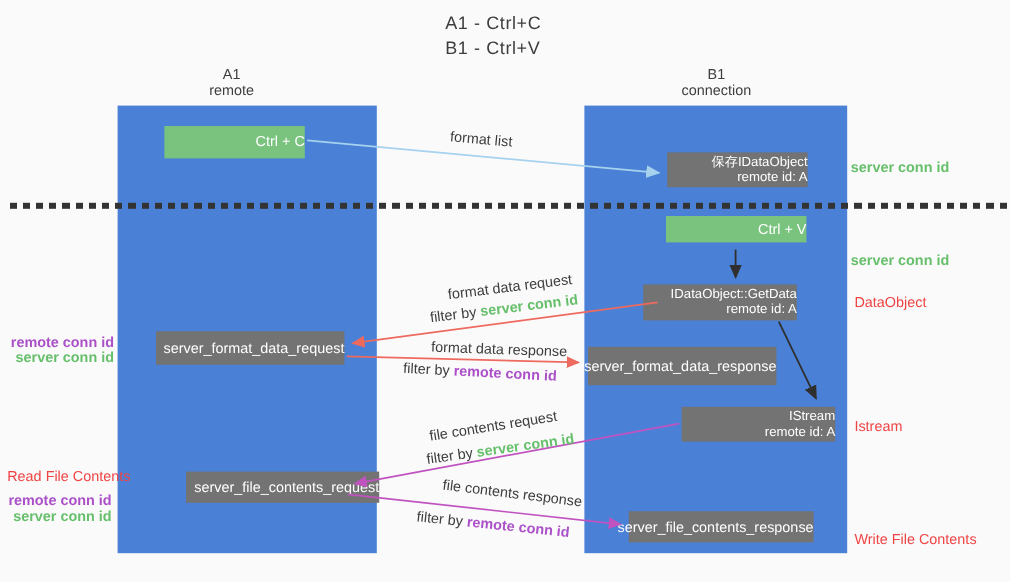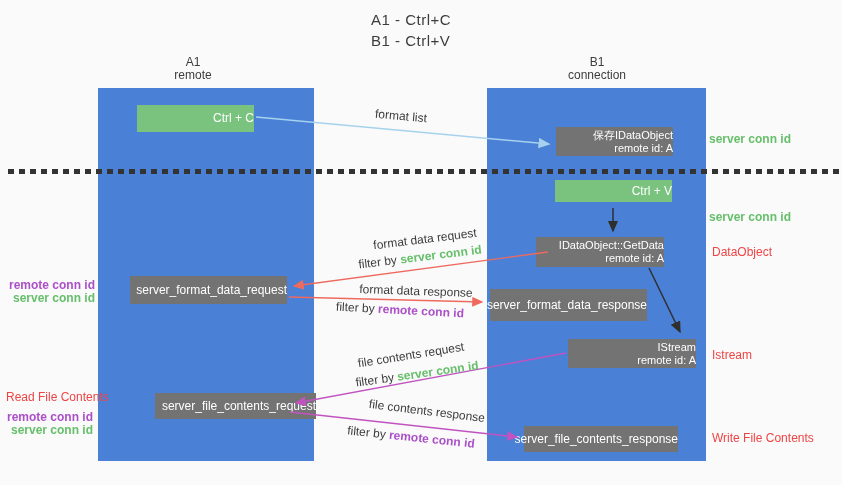--- a/index.html
+++ b/index.html
@@ -132,21 +132,21 @@
 
   <div class="abs flow-label centered" style="left:427px;top:411px;transform:translate(-50%,-50%) rotate(7deg);">file contents response</div>
   <div class="abs flow-label centered" style="left:411px;top:437px;transform:translate(-50%,-50%) rotate(6deg);">
     <span>filter by </span><span class="purple-b">remote conn id</span>
   </div>
 
   <div class="abs side-accent green-b" style="left:709px;top:133px;">server conn id</div>
   <div class="abs side-accent green-b" style="left:709px;top:211px;">server conn id</div>
   <div class="abs side-label" style="left:712px;top:245px;">DataObject</div>
   <div class="abs side-label" style="left:712px;top:348px;">Istream</div>
-  <div class="abs side-label" style="left:712px;top:431px;text-align:center;">Write File Contents</div>
+  <div class="abs side-label" style="left:712px;top:442px;text-align:center;">Write File Contents</div>
 
   <div class="abs right-align" style="left:0;width:95px;top:279px;">
     <div class="side-accent purple-b">remote conn id</div>
     <div class="side-accent green-b">server conn id</div>
   </div>
   <div class="abs side-label" style="left:6px;top:390px;">Read File Contents</div>
   <div class="abs right-align" style="left:0;width:93px;top:411px;">
     <div class="side-accent purple-b">remote conn id</div>
     <div class="side-accent green-b">server conn id</div>
   </div>

